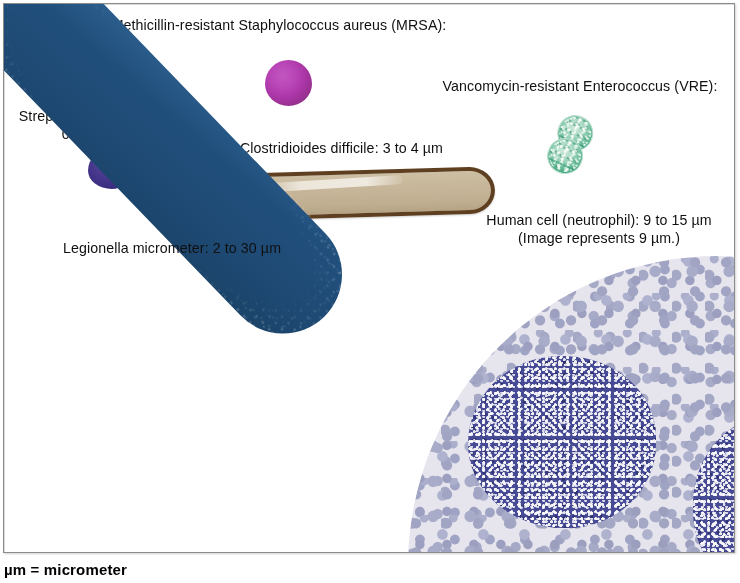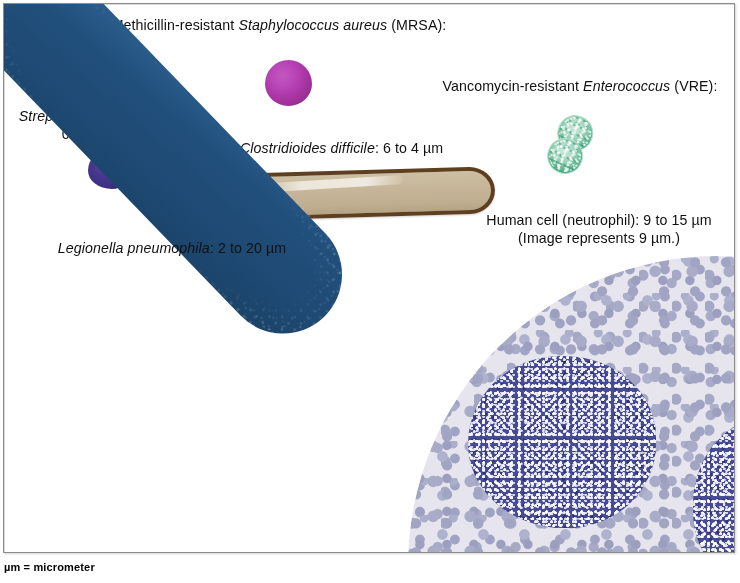--- a/index.html
+++ b/index.html
@@ -26,21 +26,21 @@
     box-sizing:border-box;
   }
   .lbl{
     position:absolute;
     font-size:14.2px;
     line-height:17.5px;
     color:#101010;
     white-space:nowrap;
     letter-spacing:.1px;
   }
-  .lbl .it{font-style:italic;}
+  .lbl .it{}
   .ctr{text-align:center;}
 
   
   #mrsa-cell{
     position:absolute;
     left:261px; top:56px;
     width:47px; height:46px;
     border-radius:50% 50% 50% 50%/52% 52% 48% 48%;
     background:
       radial-gradient(circle at 38% 34%, #c257c0 0%, #bb48b8 26%, #ab36a7 52%, #97308f 74%, #84296f 90%, #7a2763 100%);
@@ -210,21 +210,21 @@
   #nucleus-lobe-2{
     left:285px; top:160px;
     width:170px; height:180px;
     border-radius:48% 52% 50% 50%/50% 50% 52% 48%;
   }
 
   
   #footnote{
     position:absolute;
     left:4px; top:561px;
-    font-size:11px;
+    font-size:15px;
     font-weight:bold;
     color:#000000;
     letter-spacing:.15px;
   }
 </style>
 </head>
 <body>
 
 <div id="page">
 
@@ -243,21 +243,21 @@
       <div class="vre-lobe" id="vre-lobe-bottom"></div>
     </div>
 
     <div class="lbl ctr" style="left:8px; top:104px; width:192px;">
       <div><span class="it">Streptococcus pneumoniae</span><span>:</span></div>
       <div>0.5 to 1.25 µm</div>
     </div>
     <div id="strep-cell"></div>
 
     <div class="lbl" style="left:236px; top:136px;">
-      <span class="it">Clostridioides difficile</span><span>: 6 to 4 µm</span>
+      <span class="it">Clostridioides difficile</span><span>: 3 to 4 µm</span>
     </div>
     <div id="cdiff-cell">
       <div id="cdiff-body"></div>
       <div id="cdiff-highlight"></div>
     </div>
 
     <div id="neutrophil-cell">
       <div id="neutrophil-cytoplasm">
         <div id="neutrophil-granules"></div>
         <div class="nucleus" id="nucleus-lobe-1"></div>
@@ -265,21 +265,21 @@
       </div>
     </div>
 
     <div id="legionella-cell">
       <div id="legionella-body"></div>
       <div id="legionella-grain"></div>
       <div id="legionella-edge"></div>
     </div>
 
     <div class="lbl ctr" style="left:8px; top:236px; width:320px;">
-      <div><span class="it">Legionella pneumophila</span><span>: 2 to 20 µm</span></div>
+      <div><span class="it">Legionella micrometer</span><span>: 2 to 30 µm</span></div>
     </div>
 
     <div class="lbl ctr" style="left:459px; top:208px; width:272px;">
       <div>Human cell (neutrophil): 9 to 15 µm</div>
       <div>(Image represents 9 µm.)</div>
     </div>
 
   </div>
 
   <div id="footnote">µm = micrometer</div>

